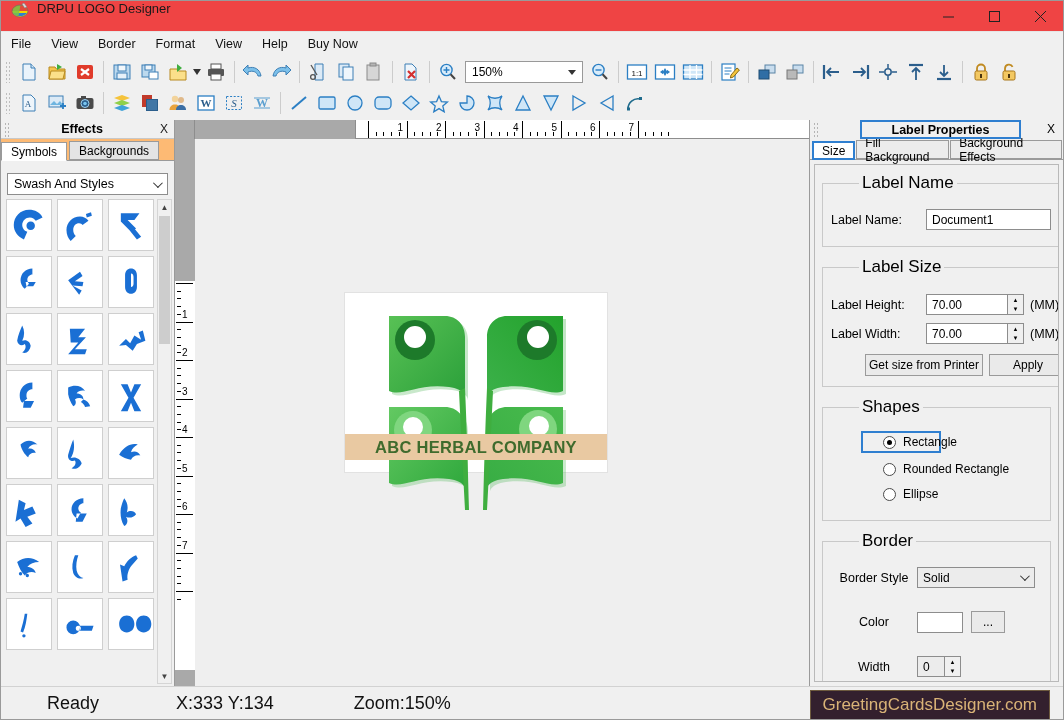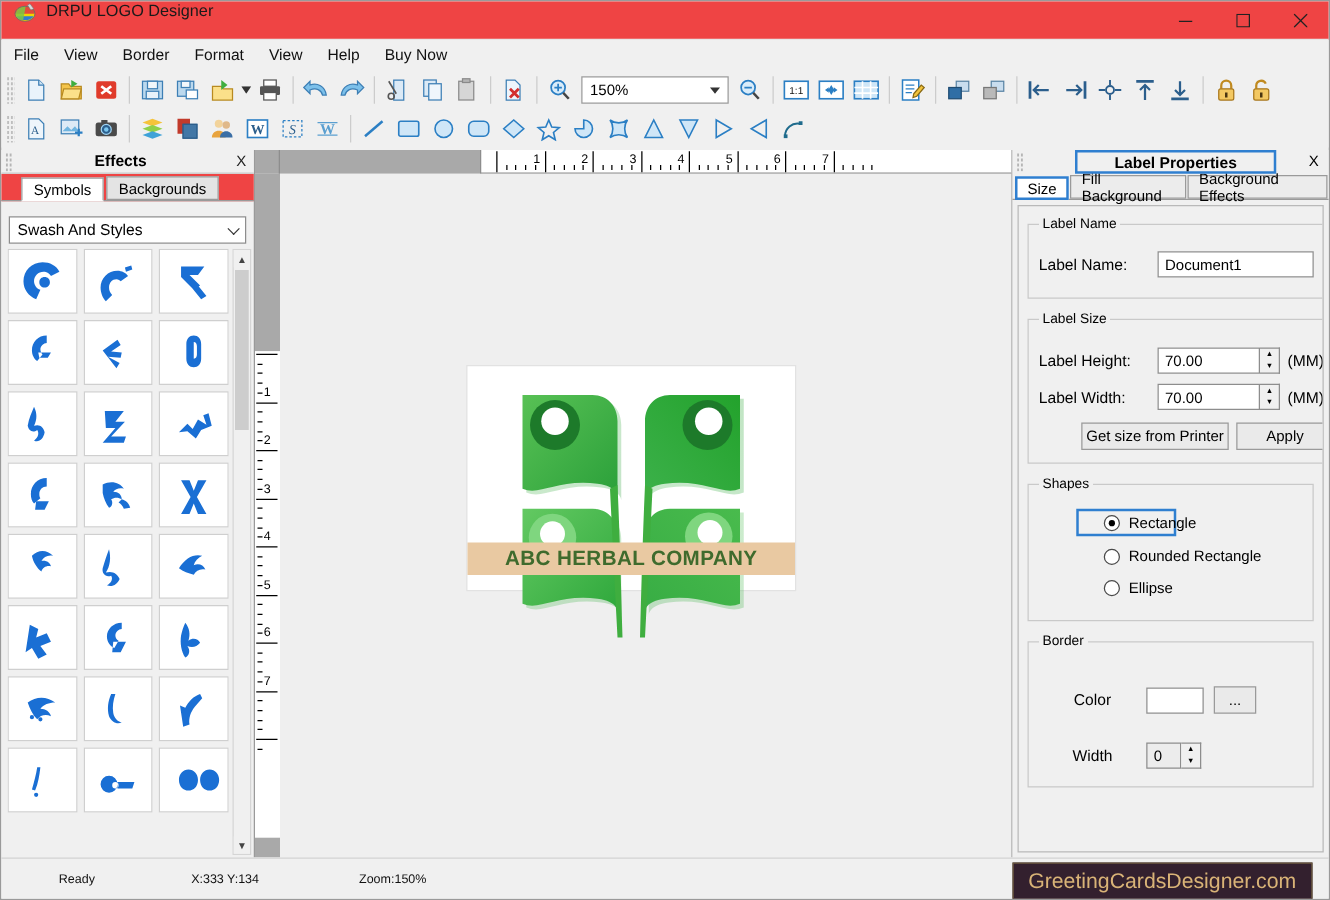--- a/index.html
+++ b/index.html
@@ -42,30 +42,30 @@
                 display:flex; align-items:center; padding-left:6px; font-size:12px;
                 position:relative; margin:0 3px; }
   .zoom-combo .arrow { position:absolute; right:6px; width:0;height:0;
                        border-left:4px solid transparent;border-right:4px solid transparent;
                        border-top:5px solid #333; }
 
   
   .content { position:absolute; top:119px; left:0; right:0; bottom:33px; display:flex; }
 
   
-  .left-panel { width:203px; background:#f0f0f0; display:flex; flex-direction:column;
+  .left-panel { width:174px; background:#f0f0f0; display:flex; flex-direction:column;
                 border-right:1px solid #9a9a9a; }
   .panel-head { height:19px; display:flex; align-items:center; background:#f0f0f0;
                 border-bottom:1px solid #c8c8c8; position:relative; }
   .panel-grip { width:6px; height:15px; margin-left:3px;
      background-image:radial-gradient(#b5b5b5 40%, transparent 41%); background-size:3px 4px;}
   .panel-title { flex:1; text-align:center; font-weight:bold; font-size:12.5px; }
   .panel-x { width:20px; text-align:center; font-size:12px; color:#222; }
-  .tabs-row { display:flex; align-items:flex-end; height:22px; padding-left:16px;
-              background:#ef4444; border-bottom:1px solid #9a9a9a; }
+  .tabs-row { display:flex; align-items:flex-end; height:22px; padding-left:0;
+              background:#fdba74; border-bottom:1px solid #9a9a9a; }
   .tabx { height:19px; padding:0 9px; display:flex; align-items:center; font-size:12px;
           border:1px solid #9a9a9a; background:#e4e4e4; margin-right:2px; }
   .tabx.active { background:#fff; border-bottom-color:#fff; position:relative; top:1px; }
   .combo-wrap { padding:12px 6px 4px 6px; }
   .combo { height:22px; border:1px solid #8d8d8d; background:#fff; display:flex;
            align-items:center; padding-left:6px; font-size:12.5px; position:relative; }
   .combo .chev { position:absolute; right:7px; width:7px; height:7px;
                  border-right:1.6px solid #333; border-bottom:1.6px solid #333;
                  transform:rotate(45deg) translateY(-2px); }
   .sym-area { flex:1; display:flex; padding:0 2px 2px 5px; overflow:hidden; position:relative; }
@@ -113,21 +113,21 @@
   .rp-title-box span { font-weight:bold; font-size:12.5px; }
   .rp-x { position:absolute; right:8px; top:2px; font-size:12px; }
   .rp-tabs { display:flex; align-items:flex-end; height:21px; padding-left:2px;
              border-bottom:1px solid #9a9a9a; }
   .rtab { height:19px; padding:0 8px; display:flex; align-items:center; font-size:12px;
           border:1px solid #9a9a9a; background:#ececec; margin-right:1px; }
   .rtab.active { background:#fff; border:2px solid #2f7fd0; position:relative; top:1px; }
   .rp-body { flex:1; margin:4px; border:1px solid #b9b9b9; background:#f0f0f0; padding:8px 7px;
              overflow:hidden; }
   fieldset.grp { border:1px solid #c9c9c9; margin:0 0 10px 0; padding:7px 8px 10px 8px; }
-  fieldset.grp legend { font-size:11px; padding:0 3px; color:#000; }
+  fieldset.grp legend { font-size:17px; padding:0 3px; color:#000;margin-left:28px; }
   .frow { display:flex; align-items:center; margin:6px 0; }
   .flabel { font-size:12.5px; }
   .tbox { height:21px; border:1px solid #8d8d8d; background:#fff; font-size:12px;
           display:flex; align-items:center; padding-left:5px; }
   .spin { width:16px; height:21px; border:1px solid #8d8d8d; border-left:none; background:#f0f0f0;
           display:flex; flex-direction:column; }
   .spin div { flex:1; display:flex; align-items:center; justify-content:center; font-size:6px; }
   .unit { font-size:12.5px; margin-left:6px; }
   .btn { height:22px; border:1px solid #9a9a9a; background:#eaeaea; font-size:12px;
          display:flex; align-items:center; justify-content:center; }
@@ -139,21 +139,21 @@
                      background:#000; border-radius:50%; }
   .sel-combo { height:21px; border:1px solid #8d8d8d; background:#ececec; font-size:12px;
                display:flex; align-items:center; padding-left:5px; position:relative; }
   .sel-combo .chev { position:absolute; right:7px; width:7px; height:7px;
                      border-right:1.6px solid #333; border-bottom:1.6px solid #333;
                      transform:rotate(45deg) translateY(-2px); }
 
   
   .statusbar { position:absolute; left:0; right:0; bottom:0; height:33px; background:#f0f0f0;
                border-top:1px solid #d2d2d2; display:flex; align-items:center; }
-  .st-item { font-size:10px; color:#111; }
+  .st-item { font-size:18px; color:#111; }
   .brand { position:absolute; right:13px; top:3px; background:#33202e; color:#d9b377;
            padding:4px 12px; font-size:17px; border:1px solid #6d5a3f;
            font-family:"Liberation Sans", sans-serif; }
 </style>
 </head>
 <body>
 
 <div id="app">
 
   <div class="titlebar">
@@ -920,20 +920,27 @@
             <span>Rounded Rectangle</span>
           </div>
           <div class="radio-row">
             <span class="radio"></span>
             <span>Ellipse</span>
           </div>
         </fieldset>
 
         <fieldset class="grp">
           <legend>Border</legend>
+          <div class="frow" style="margin:9px 0 8px 0;">
+            <div class="flabel" style="width:86px; text-align:center">Border Style</div>
+            <div class="sel-combo" style="width:118px">
+              <span>Solid</span>
+              <span class="chev"></span>
+            </div>
+          </div>
           <div class="frow" style="margin:23px 0;">
             <div class="flabel" style="width:86px; text-align:center">Color</div>
             <div class="tbox" style="width:46px; background:#fff"></div>
             <div class="btn" style="width:34px; margin-left:8px">...</div>
           </div>
           <div class="frow" style="margin:8px 0 4px 0;">
             <div class="flabel" style="width:86px; text-align:center">Width</div>
             <div class="tbox" style="width:28px; background:#ececec">0</div>
             <div class="spin">
               <div>▲</div>

